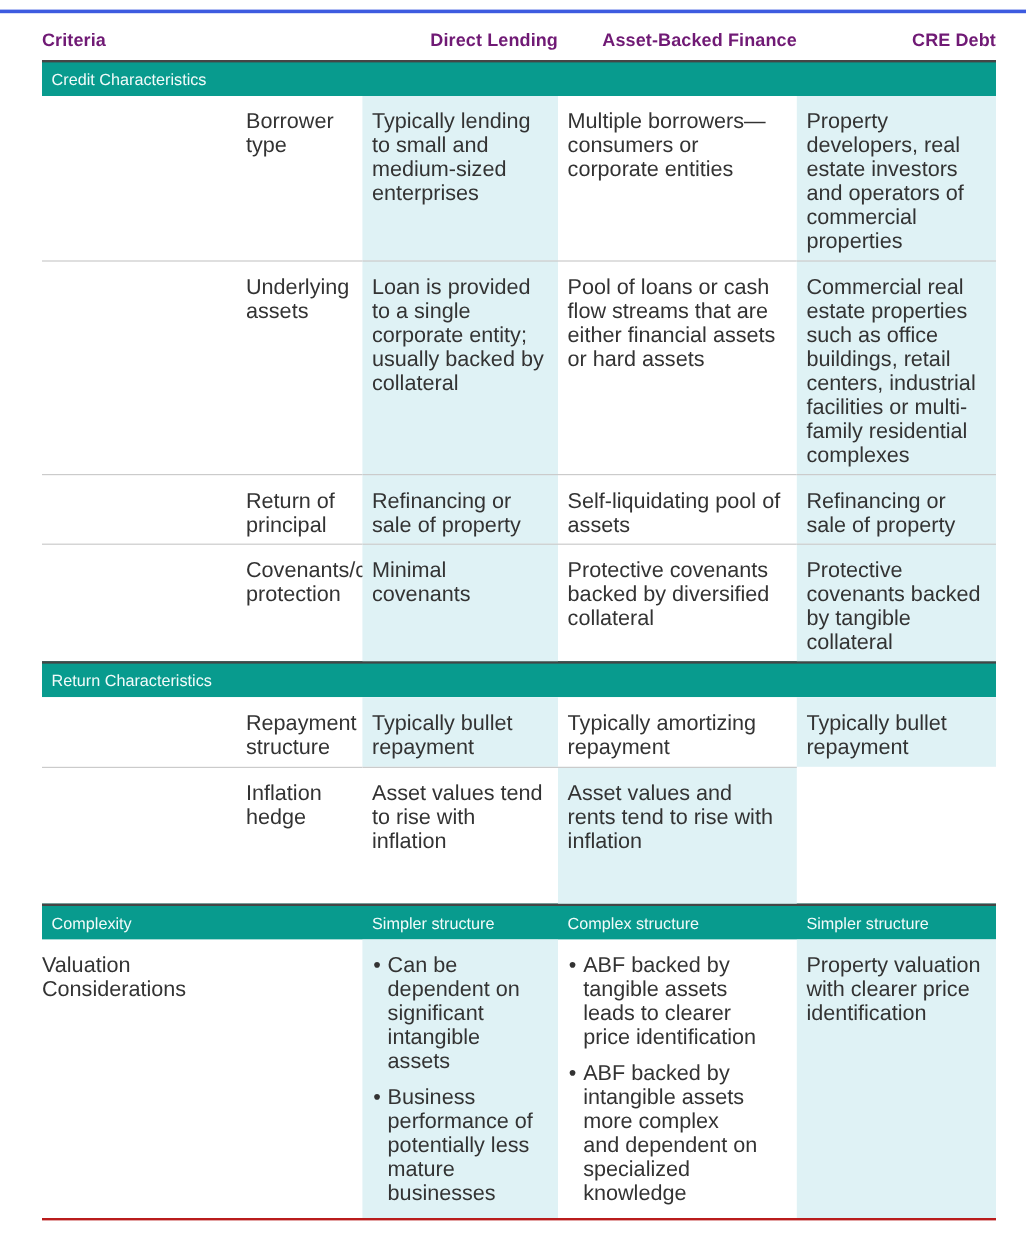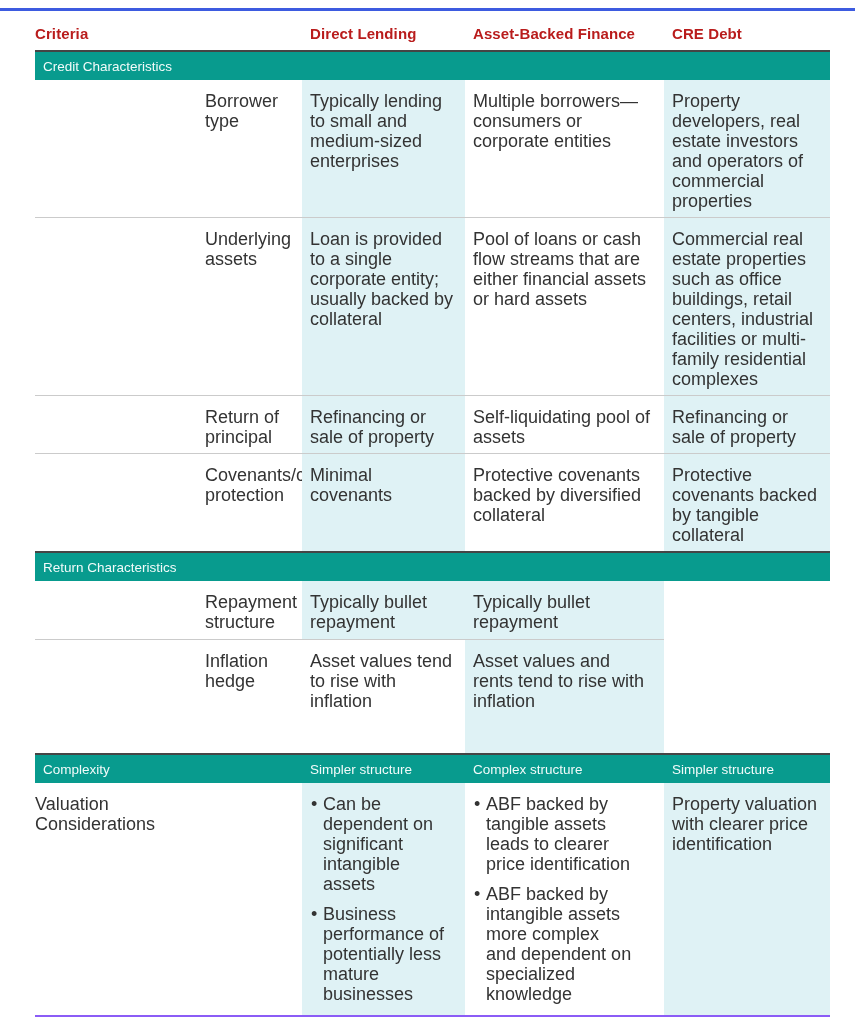--- a/index.html
+++ b/index.html
@@ -15,41 +15,41 @@
     --blue:#3d5be0;
   }
   .top-rule { height:3px; width:100%; background:var(--blue); margin-top:8px; }
   .content { margin:0 25px 0 35px; width:795px; }
 
   .grid { display:grid; grid-template-columns:170px 97px 163px 199px 166px; }
 
   
   .header-row { padding-top:14px; }
   .hcell {
-    font-weight:bold; font-size:15px; color:#b91c1c;
+    font-weight:bold; font-size:15px; color:#701a75;
     padding-bottom:8px; letter-spacing:0.1px;
   }
   .hcell.span2 { grid-column:1 / 3; }
-  .hcell.pad { padding-left:8px; }
+  .hcell.pad { padding-left:8px;text-align:right; }
 
   
   .band {
     background:var(--teal);
     border-top:2px solid #454545;
     min-height:30px;
     align-items:center;
     color:#f2fbfa; font-size:13.5px;
   }
   .band-title { grid-column:1 / 3; padding-left:8px; }
   .band-val { padding-left:8px; }
 
   
   .row { background:#ffffff; }
   .section .row + .row > div { border-top:1px solid #cbcbcb; }
-  .table { border-bottom:2px solid #8b5cf6; }
+  .table { border-bottom:2px solid #b91c1c; }
   .cell {
     font-size:18px; line-height:20px;
     padding:11px 10px 6px 8px;
   }
   .cell.c0 { padding-left:0; padding-right:55px; }
   .cell.c1 { padding-left:0; padding-right:8px; }
   .cell.c2 { background:var(--lightblue); }
   .cell.c4 { background:var(--lightblue); padding-right:12px; }
 
   
@@ -118,20 +118,21 @@
 
       <div class="grid band">
         <div class="band-title">Return Characteristics</div>
       </div>
       <div class="section">
 
         <div class="grid row" style="min-height:58px">
           <div class="cell c0"></div>
           <div class="cell c1">Repayment structure</div>
           <div class="cell c2">Typically bullet repayment</div>
+          <div class="cell c3">Typically amortizing repayment</div>
           <div class="cell c4">Typically bullet repayment</div>
         </div>
 
         <div class="grid row" style="min-height:114px">
           <div class="cell c0"></div>
           <div class="cell c1">Inflation hedge</div>
           <div class="cell c3">Asset values tend to rise with inflation</div>
           <div class="cell c4">Asset values and rents tend to rise with inflation</div>
         </div>
       </div>

